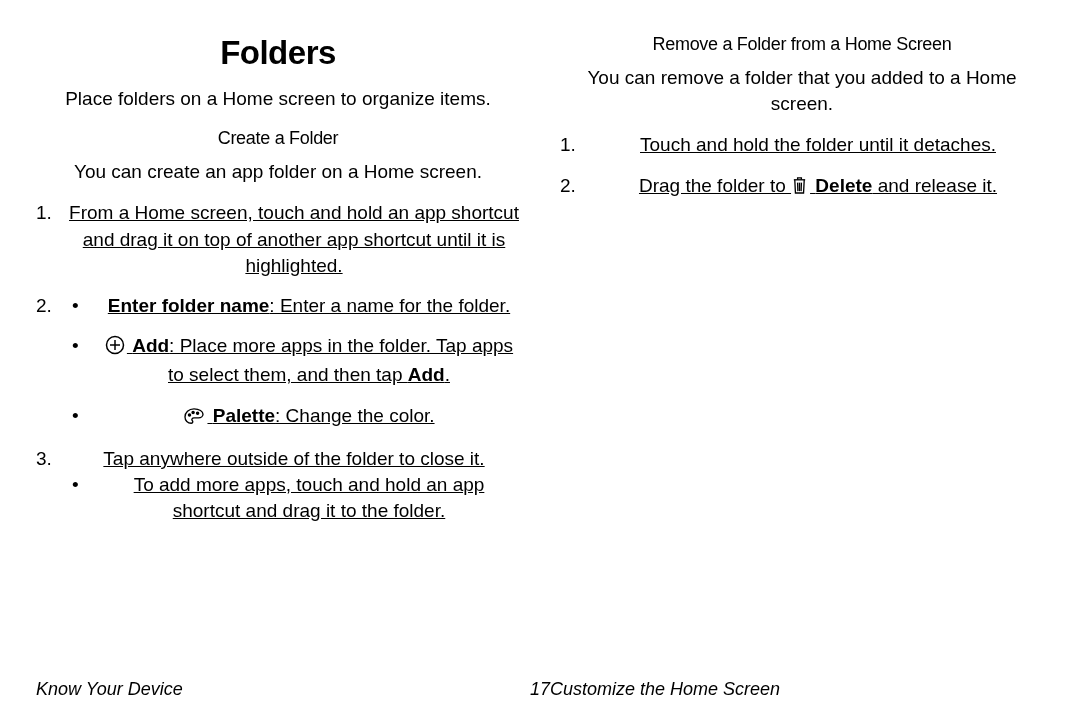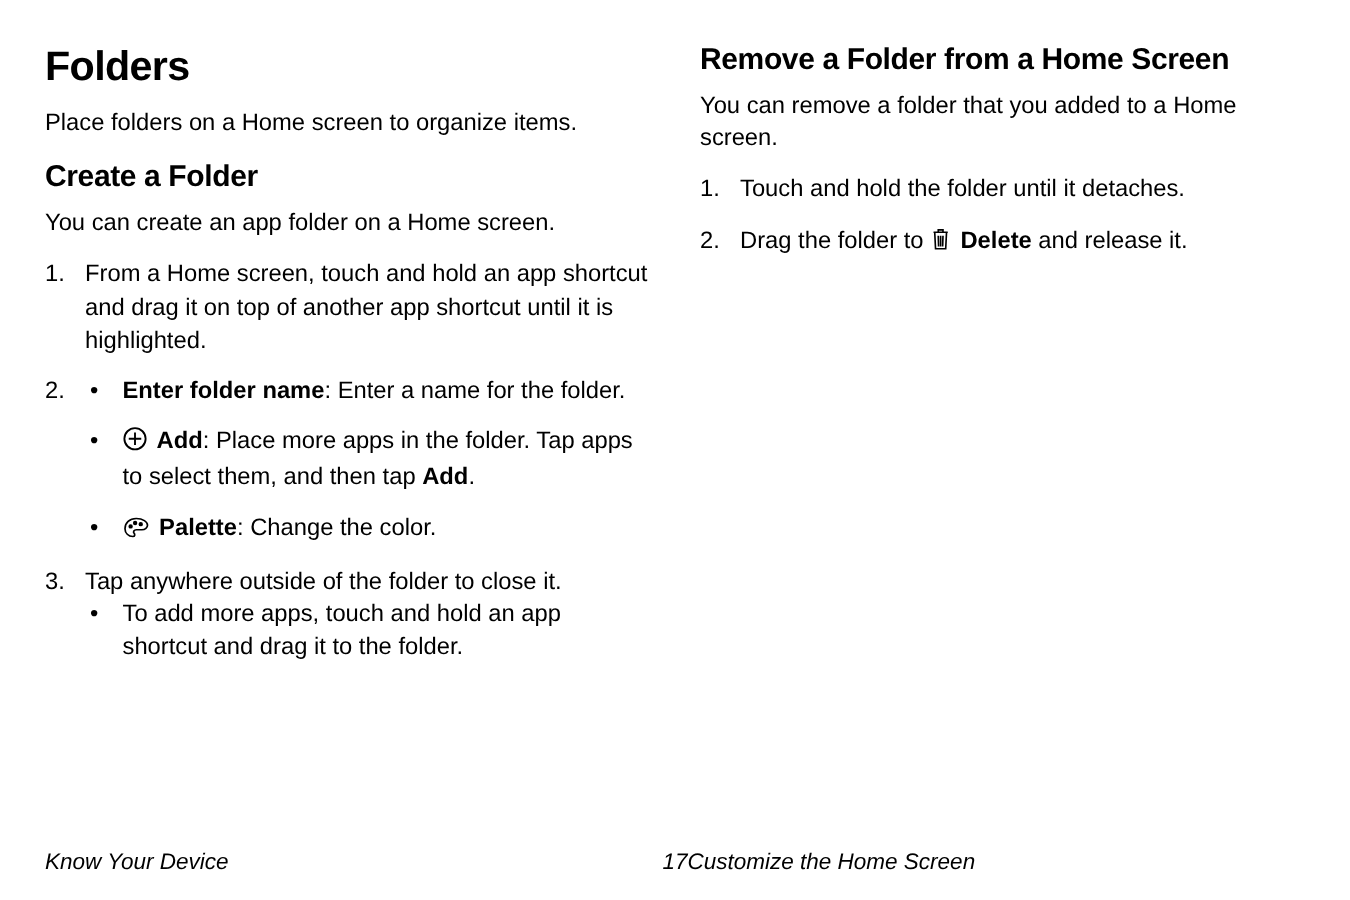--- a/index.html
+++ b/index.html
@@ -10,46 +10,48 @@
     font-family: Arial, Helvetica, sans-serif;
     color: #000;
     background: #fff;
     display: flex;
     flex-direction: column;
   }
   .content {
     flex: 1;
     display: flex;
     gap: 40px;
+    text-align: center;
   }
   .col {
     flex: 1;
     min-width: 0;
   }
   h1.main-title {
     font-size: 33px;
     font-weight: 700;
     margin-bottom: 14px;
     letter-spacing: -0.5px;
   }
   h2.subheading {
-    font-size: 24px;
-    font-weight: 700;
+    font-size: 18px;
+    font-weight: 400;
     margin-bottom: 10px;
     letter-spacing: -0.3px;
   }
   p.para {
     font-size: 19px;
     line-height: 1.35;
     margin-bottom: 16px;
   }
   ol.numlist {
     list-style: none;
     counter-reset: item;
     padding-left: 0;
+    text-decoration: underline;
   }
   ol.numlist > li {
     counter-increment: item;
     font-size: 19px;
     line-height: 1.38;
     padding-left: 32px;
     margin-bottom: 14px;
     position: relative;
   }
   ol.numlist > li::before {

